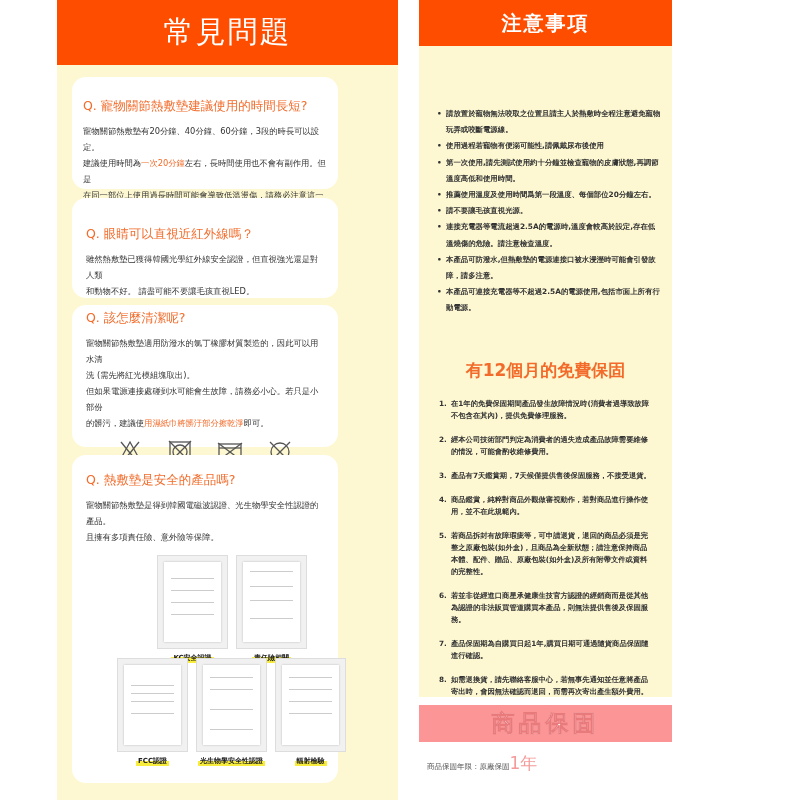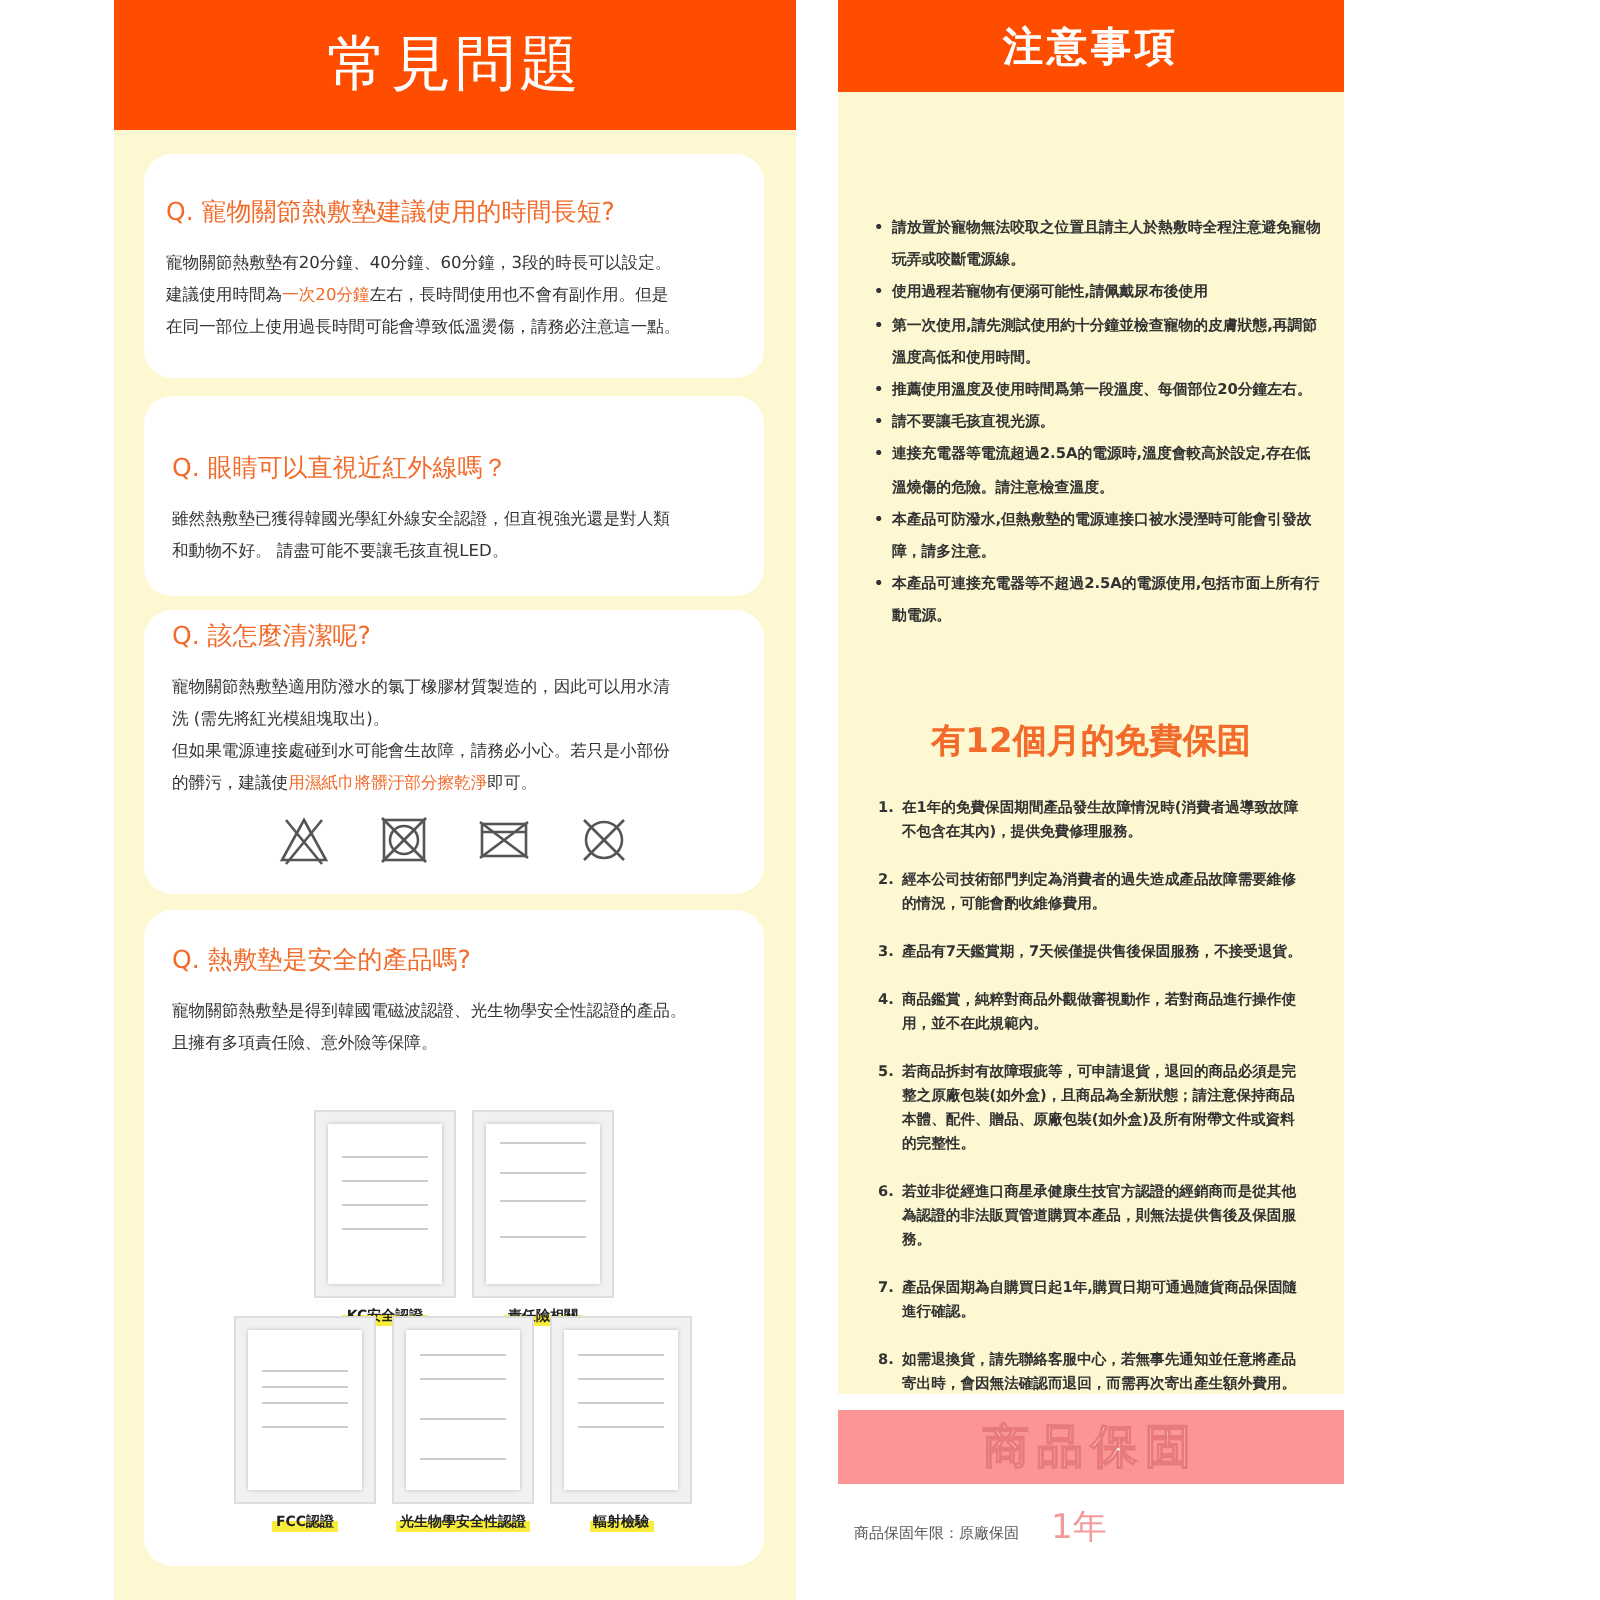--- a/index.html
+++ b/index.html
@@ -2,21 +2,21 @@
 <html><head>
   <meta charset="utf-8">
   <style>
     * { box-sizing: border-box; margin: 0; padding: 0; }
     html, body { width: 800px; height: 800px; background: #ffffff; overflow: hidden; }
     body { position: relative; font-family: "DejaVu Sans", "Liberation Sans", sans-serif; color: #333; }
 
     
     .left-col { position: absolute; left: 57px; top: 0; width: 341px; height: 800px; background: #fdf8d2; }
     .left-header { height: 65px; background: #ff4d00; color: #fff; display: flex; align-items: center; justify-content: center; font-size: 30px; letter-spacing: 2px; font-weight: 400; }
-    .card { position: absolute; left: 15px; width: 310px; background: #ffffff; border-radius: 14px; }
+    .card { position: absolute; left: 15px; width: 266px; background: #ffffff; border-radius: 14px; }
     .card .q { color: #f26b2a; font-size: 12.5px; font-weight: 400; margin-bottom: 8px; }
     .card .a { font-size: 8.3px; line-height: 16px; color: #333; }
     .hl { color: #f26b2a; }
     .card1 { top: 77px; height: 112px; padding: 21px 11px 0 11px; }
     .card2 { top: 198px; height: 100px; padding: 28px 14px 0 14px; }
     .card3 { top: 305px; height: 142px; padding: 5px 14px 0 14px; }
     .card4 { top: 455px; height: 328px; padding: 17px 14px 0 14px; }
     .wash-icons { display: flex; justify-content: center; gap: 22px; margin-top: 8px; }
     .wash-icons svg { width: 28px; height: 26px; }
 
@@ -36,21 +36,21 @@
     .warranty-title { text-align: center; color: #f26b2a; font-size: 17px; font-weight: 700; margin-top: 42px; }
     .warranty-list { list-style: none; padding: 16px 18px 0 20px; }
     .warranty-list li { font-size: 7.3px; line-height: 12px; color: #333; font-weight: 700; padding-left: 12px; position: relative; margin-bottom: 12px; }
     .warranty-list li .num { position: absolute; left: 0; top: 0; }
     .origin { font-size: 7.3px; font-weight: 700; color: #333; padding-left: 30px; margin-top: -4px; }
 
     .guarantee-banner { position: absolute; left: 419px; top: 705px; width: 253px; height: 37px; background: #fb9596; display: flex; align-items: center; justify-content: center; }
     .guarantee-banner span { color: #fff; font-size: 23px; font-weight: 700; letter-spacing: 4px; -webkit-text-stroke: 0.6px #e97a7c; }
     .guarantee-line { position: absolute; left: 427px; top: 752px; display: flex; align-items: baseline; }
     .guarantee-line .lbl { font-size: 7.5px; color: #555; }
-    .guarantee-line .val { font-size: 17px; color: #f59a9a; margin-left: 16px; }
+    .guarantee-line .val { font-size: 17px; color: #f59a9a; margin-left: 0; }
   </style>
 </head>
 <body>
 
 <section class="left-col">
   <div class="left-header">常見問題</div>
 
   <div class="card card1">
     <div class="q">Q. 寵物關節熱敷墊建議使用的時間長短?</div>
     <div class="a">

